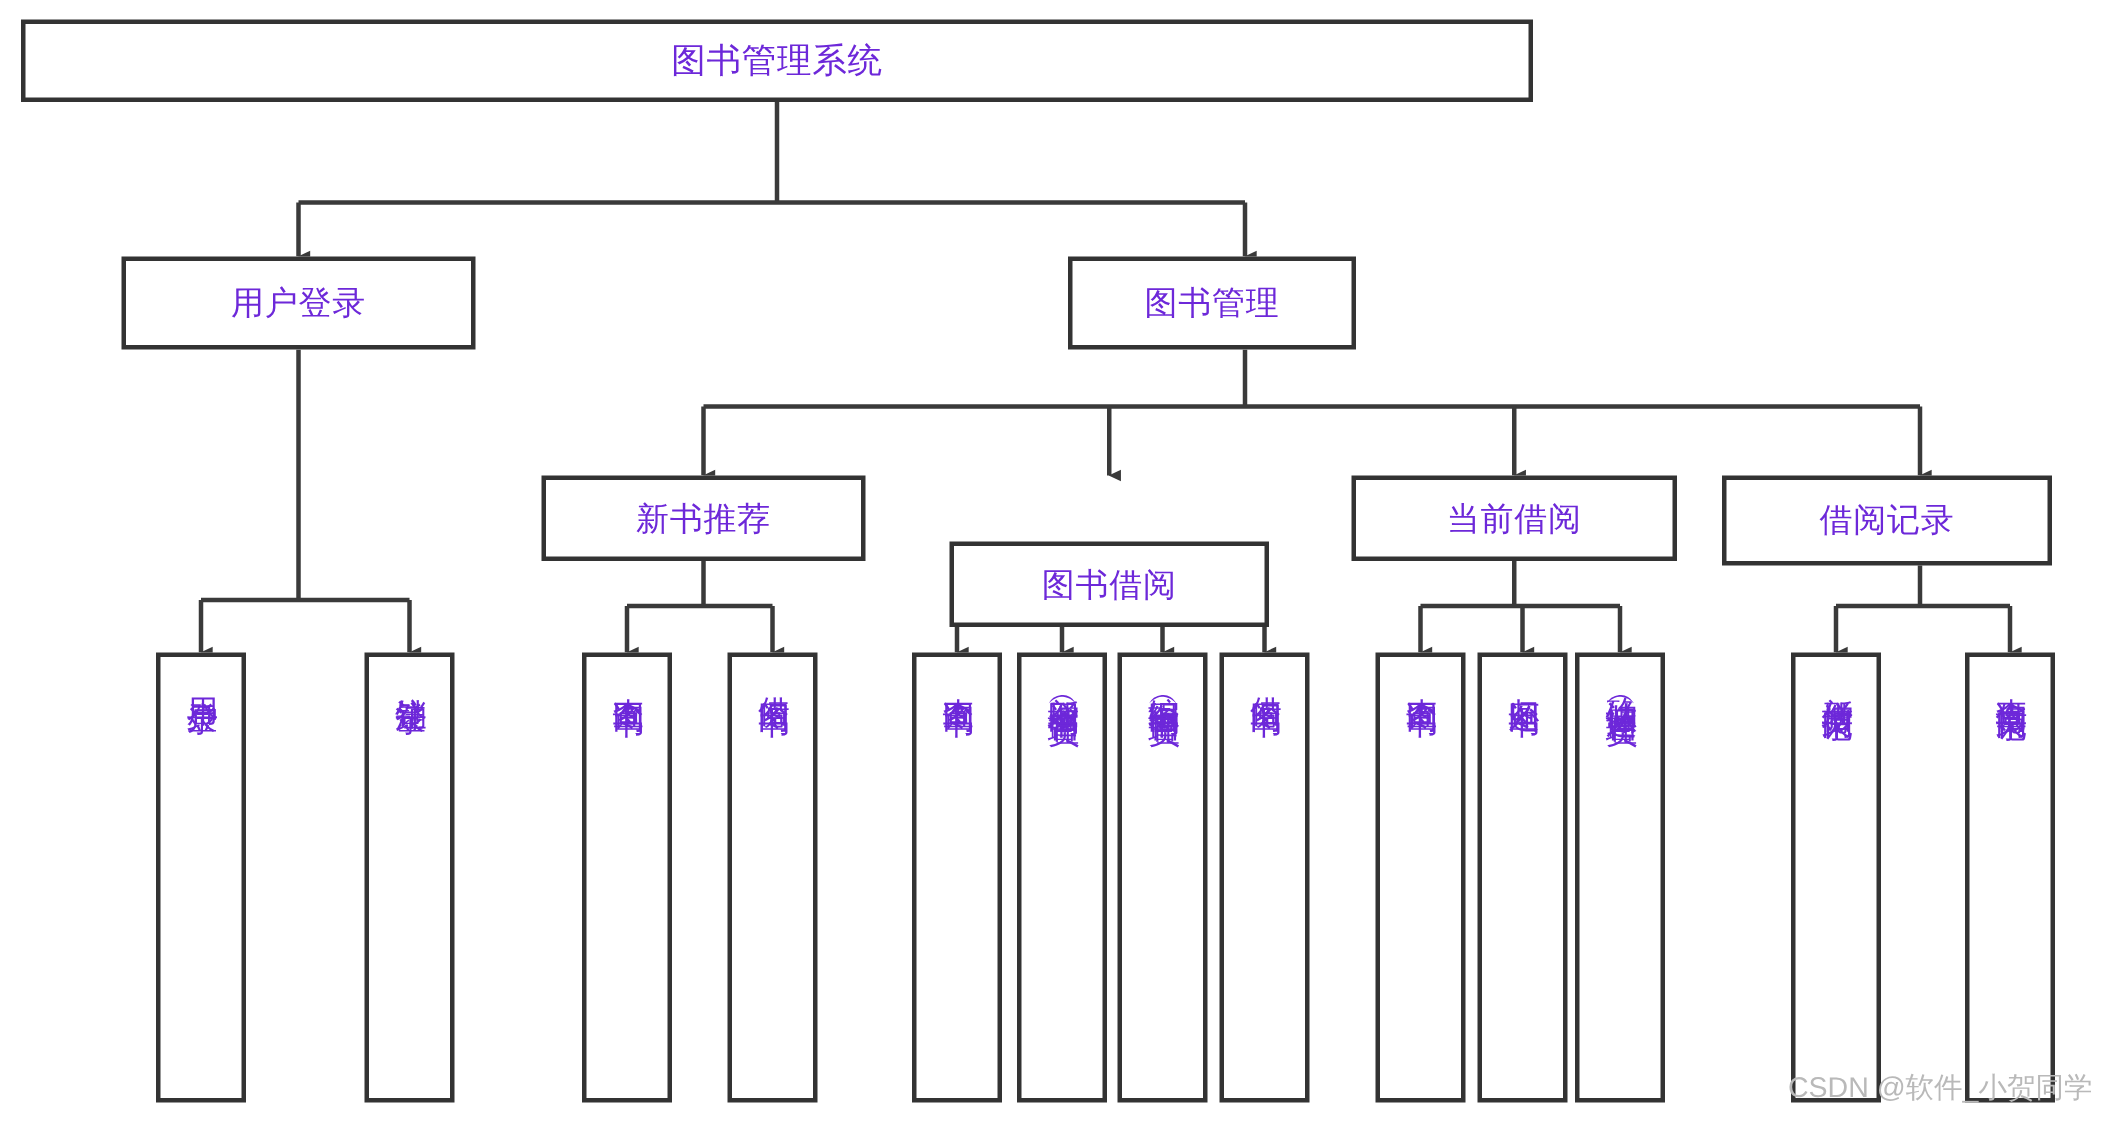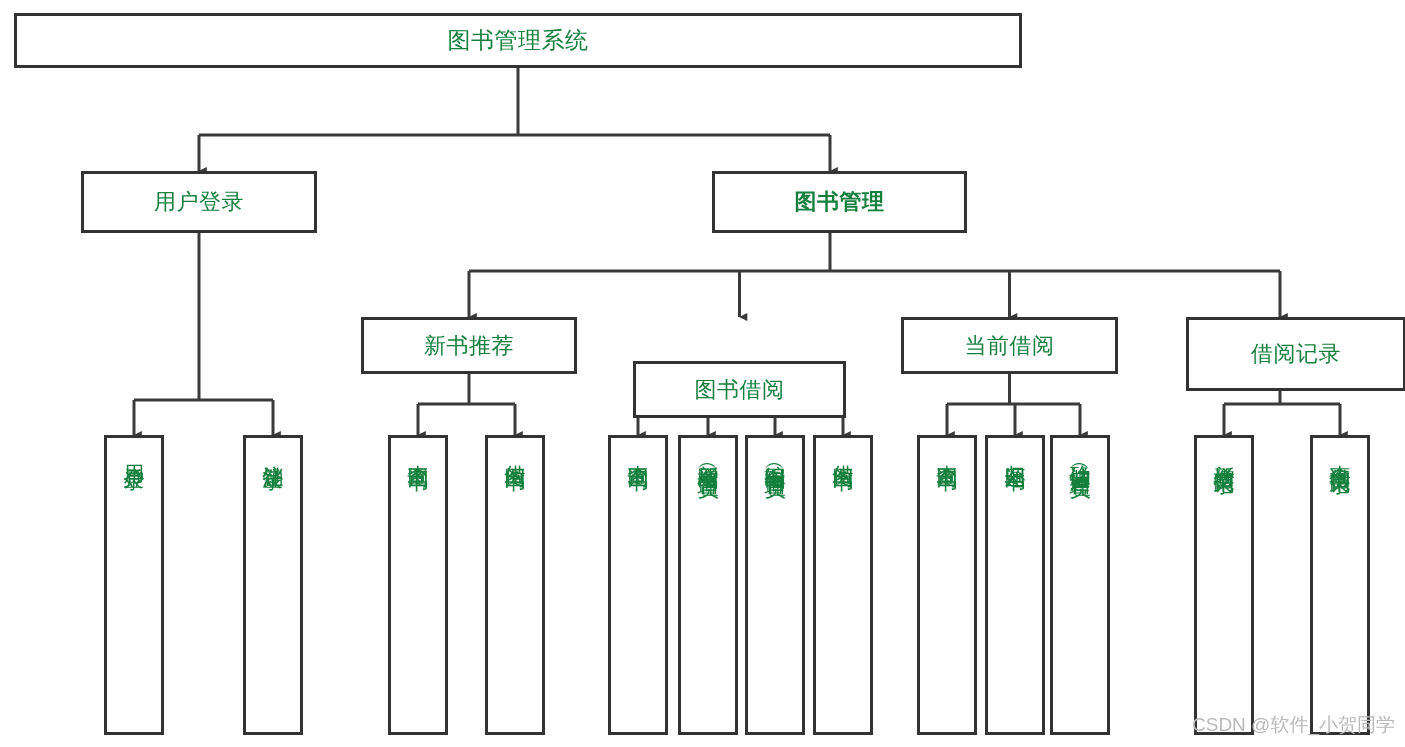--- a/index.html
+++ b/index.html
@@ -29,21 +29,21 @@
     position: absolute;
     box-sizing: border-box;
     background: #ffffff;
     border: 3px solid #333333;
     display: flex;
     align-items: center;
     justify-content: center;
     overflow: hidden;
   }
   .node-label {
-    color: #15803d;
+    color: #6d28d9;
     font-family: "Liberation Sans", "DejaVu Sans", sans-serif;
     line-height: 1.16;
     letter-spacing: 0.5px;
     white-space: pre;
     text-align: center;
   }
   .node-box.horizontal .node-label {
     font-size: 22px;
   }
   .node-box.root .node-label {
@@ -119,33 +119,33 @@
       </g>
   </svg>
 
   <div id="nodes-layer">
       <div class="node-box horizontal root" style="left: 14px; top: 13px; width: 1008px; height: 55px;">
         <span class="node-label">图书管理系统</span>
       </div>
       <div class="node-box horizontal" style="left: 81px; top: 171px; width: 236px; height: 62px;">
         <span class="node-label">用户登录</span>
       </div>
-      <div class="node-box horizontal" style="left: 712px; top: 171px; width: 255px; height: 62px; font-weight: bold;">
+      <div class="node-box horizontal" style="left: 712px; top: 171px; width: 192px; height: 62px;">
         <span class="node-label">图书管理</span>
       </div>
       <div class="node-box horizontal" style="left: 361px; top: 317px; width: 216px; height: 57px;">
         <span class="node-label">新书推荐</span>
       </div>
       <div class="node-box horizontal" style="left: 633px; top: 317px; width: 213px; height: 57px; margin-top: 44px;">
         <span class="node-label">图书借阅</span>
       </div>
       <div class="node-box horizontal" style="left: 901px; top: 317px; width: 217px; height: 57px;">
         <span class="node-label">当前借阅</span>
       </div>
-      <div class="node-box horizontal" style="left: 1186px; top: 317px; width: 220px; height: 74px;">
+      <div class="node-box horizontal" style="left: 1148px; top: 317px; width: 220px; height: 60px;">
         <span class="node-label">借阅记录</span>
       </div>
       <div class="node-box vertical" style="left: 104px; top: 435px; width: 60px; height: 300px;">
         <span class="node-label">用户登录</span>
       </div>
       <div class="node-box vertical" style="left: 243px; top: 435px; width: 60px; height: 300px;">
         <span class="node-label">注销登录</span>
       </div>
       <div class="node-box vertical" style="left: 388px; top: 435px; width: 60px; height: 300px;">
         <span class="node-label">查询图书</span>

